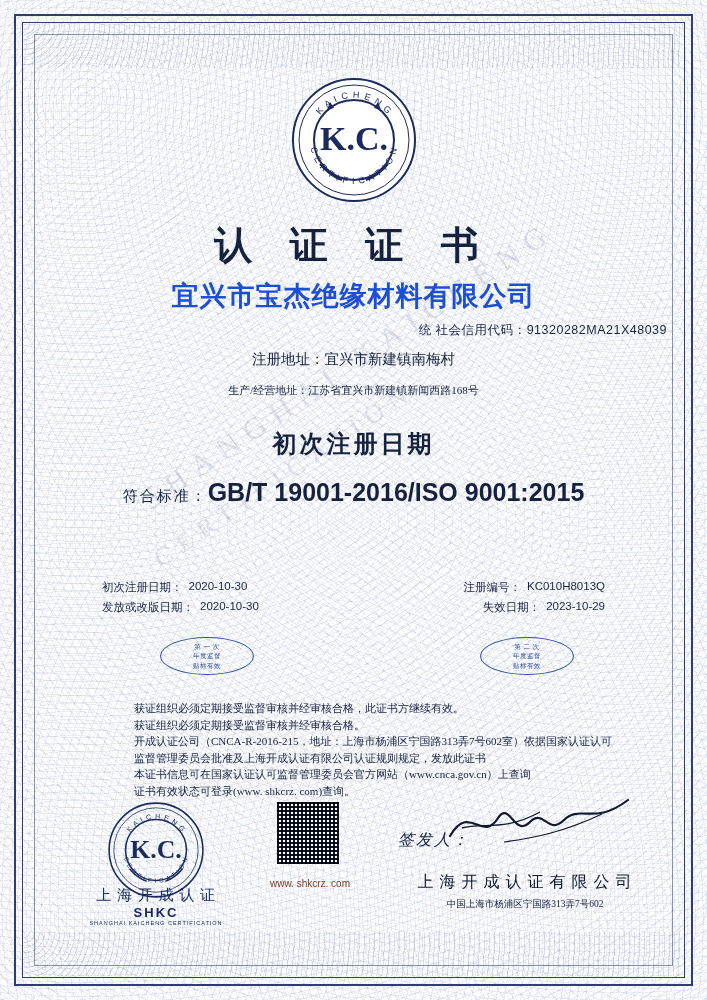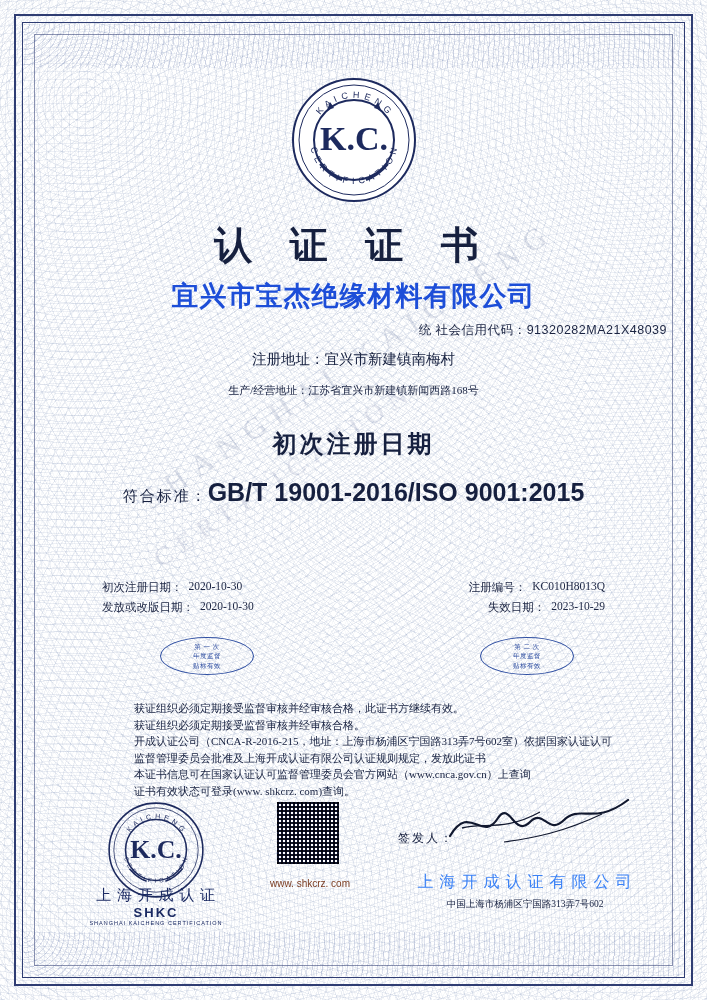--- a/index.html
+++ b/index.html
@@ -116,21 +116,21 @@
   .scope-label{font-size:14px;font-family:"Liberation Serif", serif;letter-spacing:2px;}
   .scope-value{font-size:14px;font-family:"Liberation Serif", serif;}
 
   .meta{
     position:absolute;top:540px;left:62px;right:62px;
     font-size:11.5px;color:#1b2442;
   }
   .meta-row{display:flex;justify-content:space-between;margin-bottom:5px;}
   .meta-left{display:flex;gap:6px;}
   .meta-right{display:flex;gap:6px;}
-  .meta-val{color:#1b2442;font-family:Liberation Serif, serif;}
+  .meta-val{color:#1b2442;}
 
   .stamp-oval{
     position:absolute;width:92px;height:36px;border:1px solid #2f4fa2;border-radius:50%;
     display:flex;align-items:center;justify-content:center;text-align:center;
     color:#2f4fa2;font-size:6.5px;line-height:1.45;letter-spacing:.5px;
   }
   .stamp1{left:120px;top:597px;}
   .stamp2{left:440px;top:597px;}
 
   .paragraph{
@@ -155,27 +155,27 @@
       repeating-linear-gradient(0deg,#10142c 0 2px, #ffffff 2px 4px),
       repeating-linear-gradient(90deg,#10142c 0 2px, #ffffff 2px 4px);
     background-blend-mode:multiply;
   }
   .qr-url{
     position:absolute;left:222px;top:838px;width:96px;text-align:center;
     font-size:10px;color:#7a3b20;
   }
 
   .sign-label{
-    position:absolute;left:358px;top:790px;font-size:12px;color:#16203f;
-    font-family:"Liberation Serif", serif;letter-spacing:2px;
+    position:absolute;left:358px;top:790px;font-size:16px;color:#16203f;
+    font-family:"Liberation Serif", serif;letter-spacing:2px;font-style:italic;
   }
   .signature{position:absolute;left:404px;top:752px;width:190px;height:60px;}
   .issuer{
     position:absolute;left:340px;top:832px;width:290px;text-align:center;
-    font-size:16px;color:#3b82f6;font-family:"Liberation Serif", serif;letter-spacing:1px;
+    font-size:16px;color:#0f172a;font-family:"Liberation Serif", serif;letter-spacing:1px;
   }
   .issuer-addr{
     position:absolute;left:340px;top:858px;width:290px;text-align:center;
     font-size:9.5px;color:#16203f;font-family:"Liberation Serif", serif;
   }
 </style>
 </head>
 <body>
 
 <div class="page">

